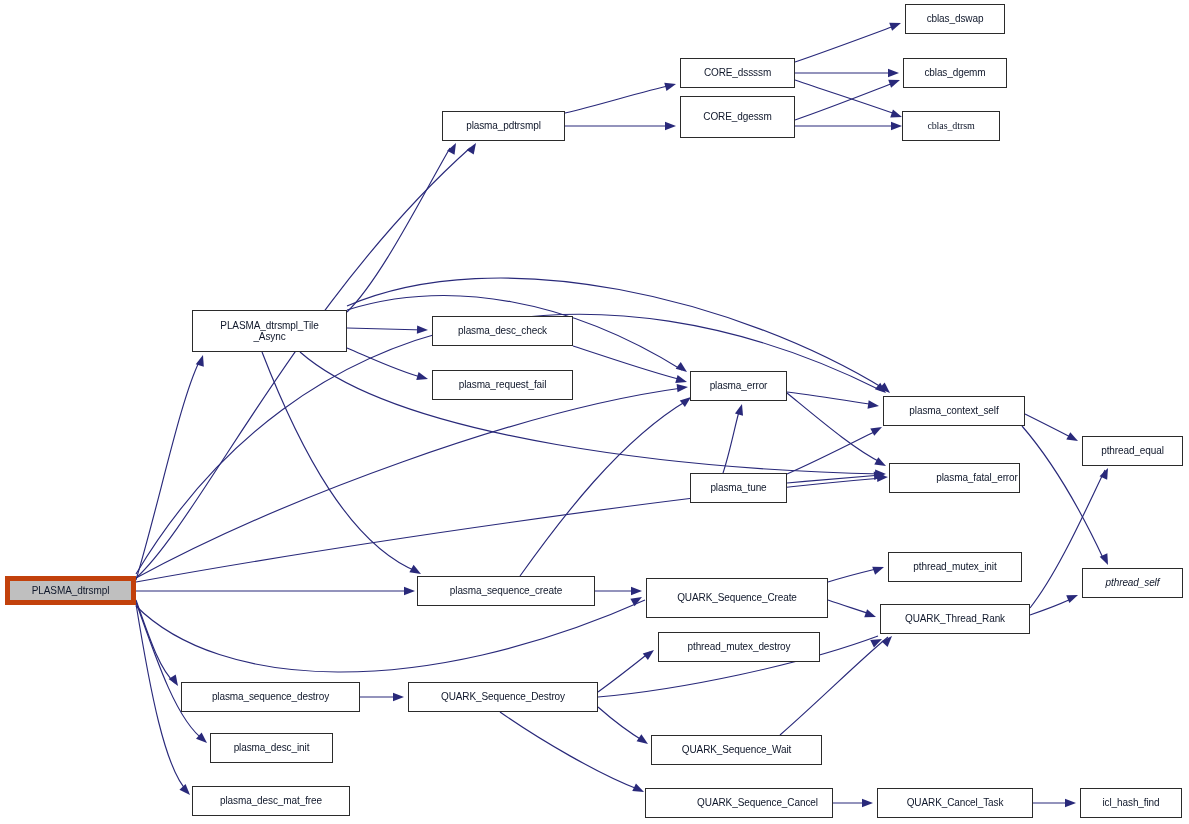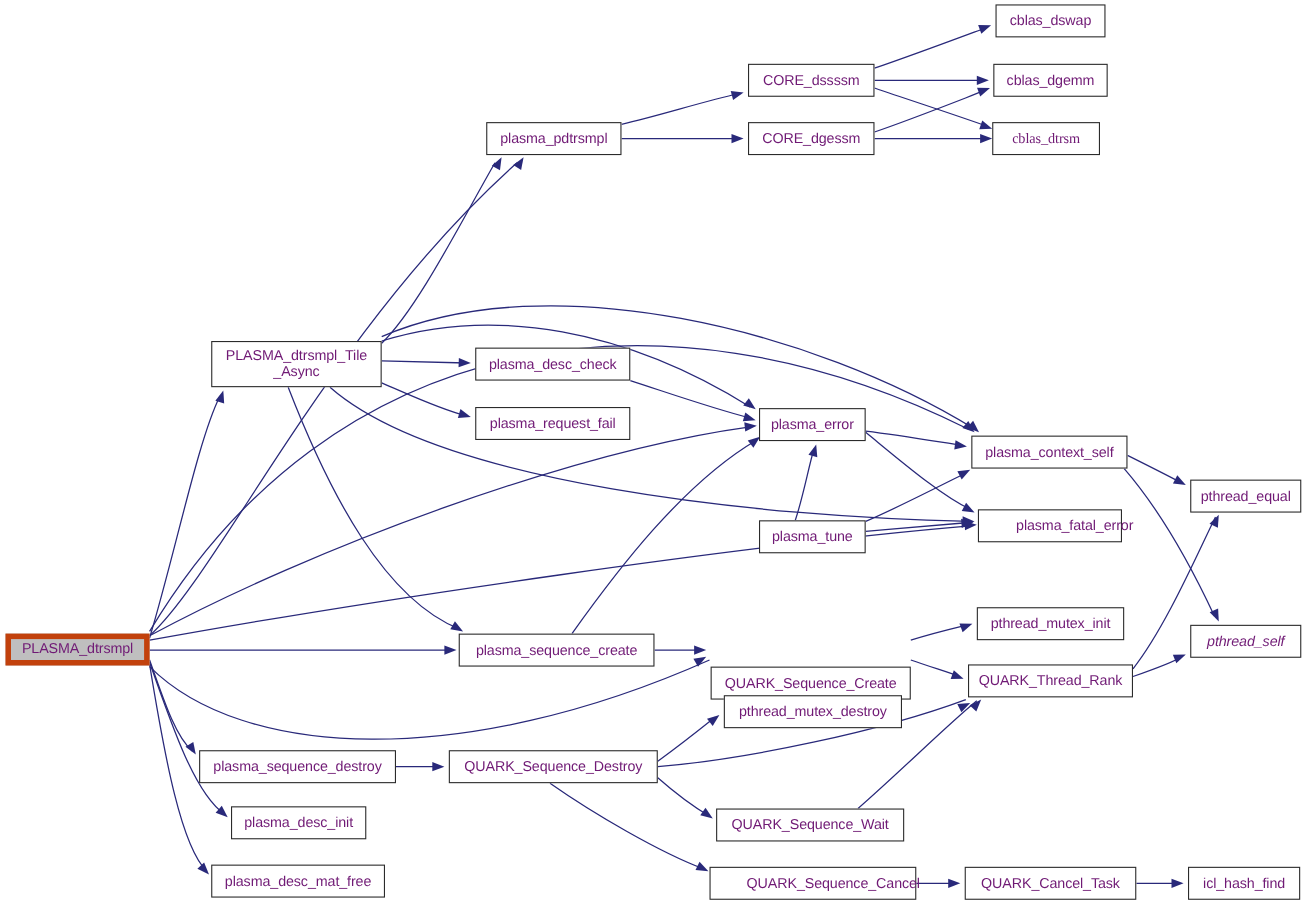--- a/index.html
+++ b/index.html
@@ -22,23 +22,23 @@
     left: 0;
     top: 0;
     width: 1189px;
     height: 824px;
   }
   .node-box {
     position: absolute;
     box-sizing: border-box;
     border: 1px solid #2b2b2b;
     background: #ffffff;
-    color: #701a75;
+    color: #0f172a;
     font-family: "Liberation Sans", sans-serif;
-    font-size: 13px;
+    font-size: 10px;
     line-height: 1.12;
     display: flex;
     align-items: center;
     justify-content: center;
     text-align: center;
     white-space: pre;
     letter-spacing: -0.1px;
     cursor: default;
   }
   .node-box.current {
@@ -152,35 +152,35 @@
       <polygon points="0,0 -11,-4.2 -11,4.2" class="edge-head" transform="translate(892,636) rotate(-47)"></polygon>
       <polygon points="0,0 -11,-4.2 -11,4.2" class="edge-head" transform="translate(873,803) rotate(0)"></polygon>
       <polygon points="0,0 -11,-4.2 -11,4.2" class="edge-head" transform="translate(1076,803) rotate(0)"></polygon>
     </svg>
   <div id="node-layer">
       <div class="node-box current" style="left: 5px; top: 576px; width: 131px; height: 29px;">PLASMA_dtrsmpl</div>
       <div class="node-box" style="left: 192px; top: 310px; width: 155px; height: 42px;">PLASMA_dtrsmpl_Tile
 _Async</div>
       <div class="node-box" style="left: 442px; top: 111px; width: 123px; height: 30px;">plasma_pdtrsmpl</div>
       <div class="node-box" style="left: 680px; top: 58px; width: 115px; height: 30px;">CORE_dssssm</div>
-      <div class="node-box" style="left: 680px; top: 111px; width: 115px; height: 30px;">CORE_dgessm</div>
+      <div class="node-box" style="left: 680px; top: 96px; width: 115px; height: 42px;">CORE_dgessm</div>
       <div class="node-box" style="left: 905px; top: 4px; width: 100px; height: 30px;">cblas_dswap</div>
       <div class="node-box" style="left: 903px; top: 58px; width: 104px; height: 30px;">cblas_dgemm</div>
       <div class="node-box" style="left: 902px; top: 111px; width: 98px; height: 30px; font-family: Liberation Serif, serif;">cblas_dtrsm</div>
       <div class="node-box" style="left: 432px; top: 316px; width: 141px; height: 30px;">plasma_desc_check</div>
       <div class="node-box" style="left: 432px; top: 370px; width: 141px; height: 30px;">plasma_request_fail</div>
       <div class="node-box" style="left: 690px; top: 371px; width: 97px; height: 30px;">plasma_error</div>
       <div class="node-box" style="left: 883px; top: 396px; width: 142px; height: 30px;">plasma_context_self</div>
       <div class="node-box" style="left: 1082px; top: 436px; width: 101px; height: 30px;">pthread_equal</div>
       <div class="node-box" style="left: 889px; top: 463px; width: 131px; height: 30px; padding-left: 45px;">plasma_fatal_error</div>
       <div class="node-box" style="left: 690px; top: 473px; width: 97px; height: 30px;">plasma_tune</div>
       <div class="node-box" style="left: 888px; top: 552px; width: 134px; height: 30px;">pthread_mutex_init</div>
       <div class="node-box" style="left: 1082px; top: 568px; width: 101px; height: 30px; font-style: italic;">pthread_self</div>
       <div class="node-box" style="left: 417px; top: 576px; width: 178px; height: 30px;">plasma_sequence_create</div>
-      <div class="node-box" style="left: 646px; top: 606px; width: 182px; height: 30px;">QUARK_Sequence_Create</div>
+      <div class="node-box" style="left: 646px; top: 578px; width: 182px; height: 40px;">QUARK_Sequence_Create</div>
       <div class="node-box" style="left: 880px; top: 604px; width: 150px; height: 30px;">QUARK_Thread_Rank</div>
       <div class="node-box" style="left: 658px; top: 632px; width: 162px; height: 30px;">pthread_mutex_destroy</div>
       <div class="node-box" style="left: 181px; top: 682px; width: 179px; height: 30px;">plasma_sequence_destroy</div>
       <div class="node-box" style="left: 408px; top: 682px; width: 190px; height: 30px;">QUARK_Sequence_Destroy</div>
       <div class="node-box" style="left: 210px; top: 733px; width: 123px; height: 30px;">plasma_desc_init</div>
       <div class="node-box" style="left: 651px; top: 735px; width: 171px; height: 30px;">QUARK_Sequence_Wait</div>
       <div class="node-box" style="left: 192px; top: 786px; width: 158px; height: 30px;">plasma_desc_mat_free</div>
       <div class="node-box" style="left: 645px; top: 788px; width: 188px; height: 30px; padding-left: 37px;">QUARK_Sequence_Cancel</div>
       <div class="node-box" style="left: 877px; top: 788px; width: 156px; height: 30px;">QUARK_Cancel_Task</div>
       <div class="node-box" style="left: 1080px; top: 788px; width: 102px; height: 30px;">icl_hash_find</div>

